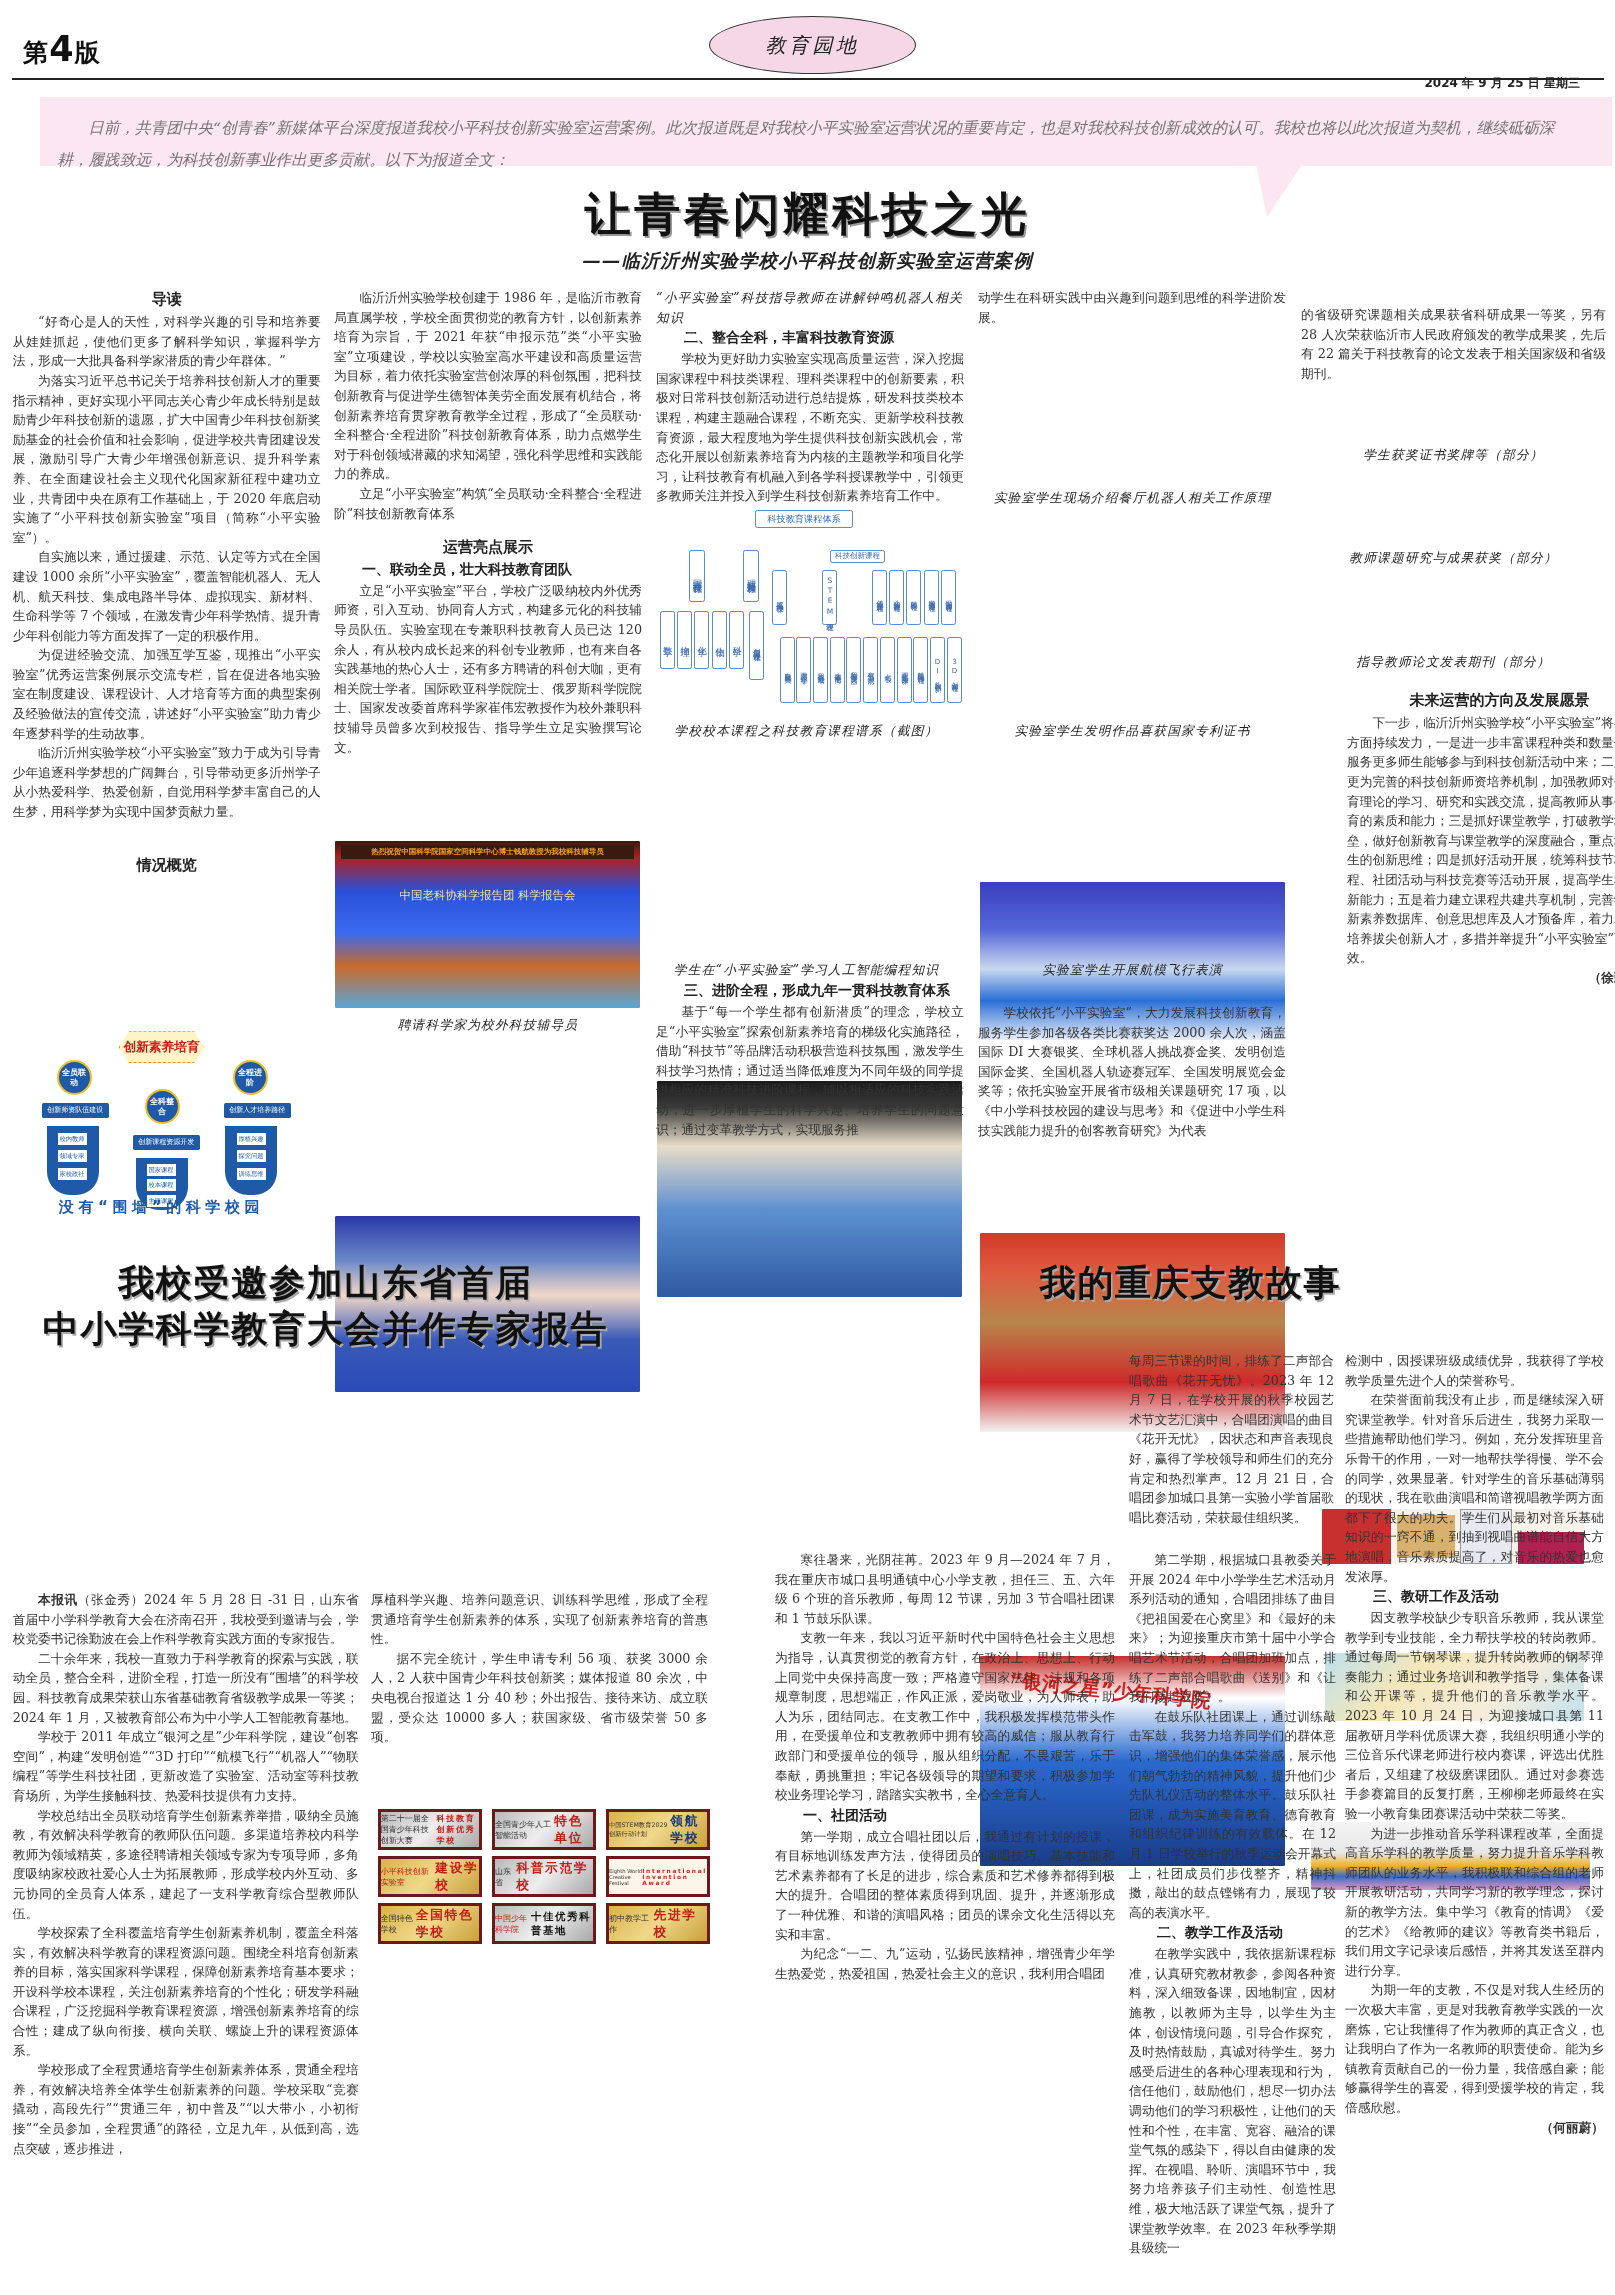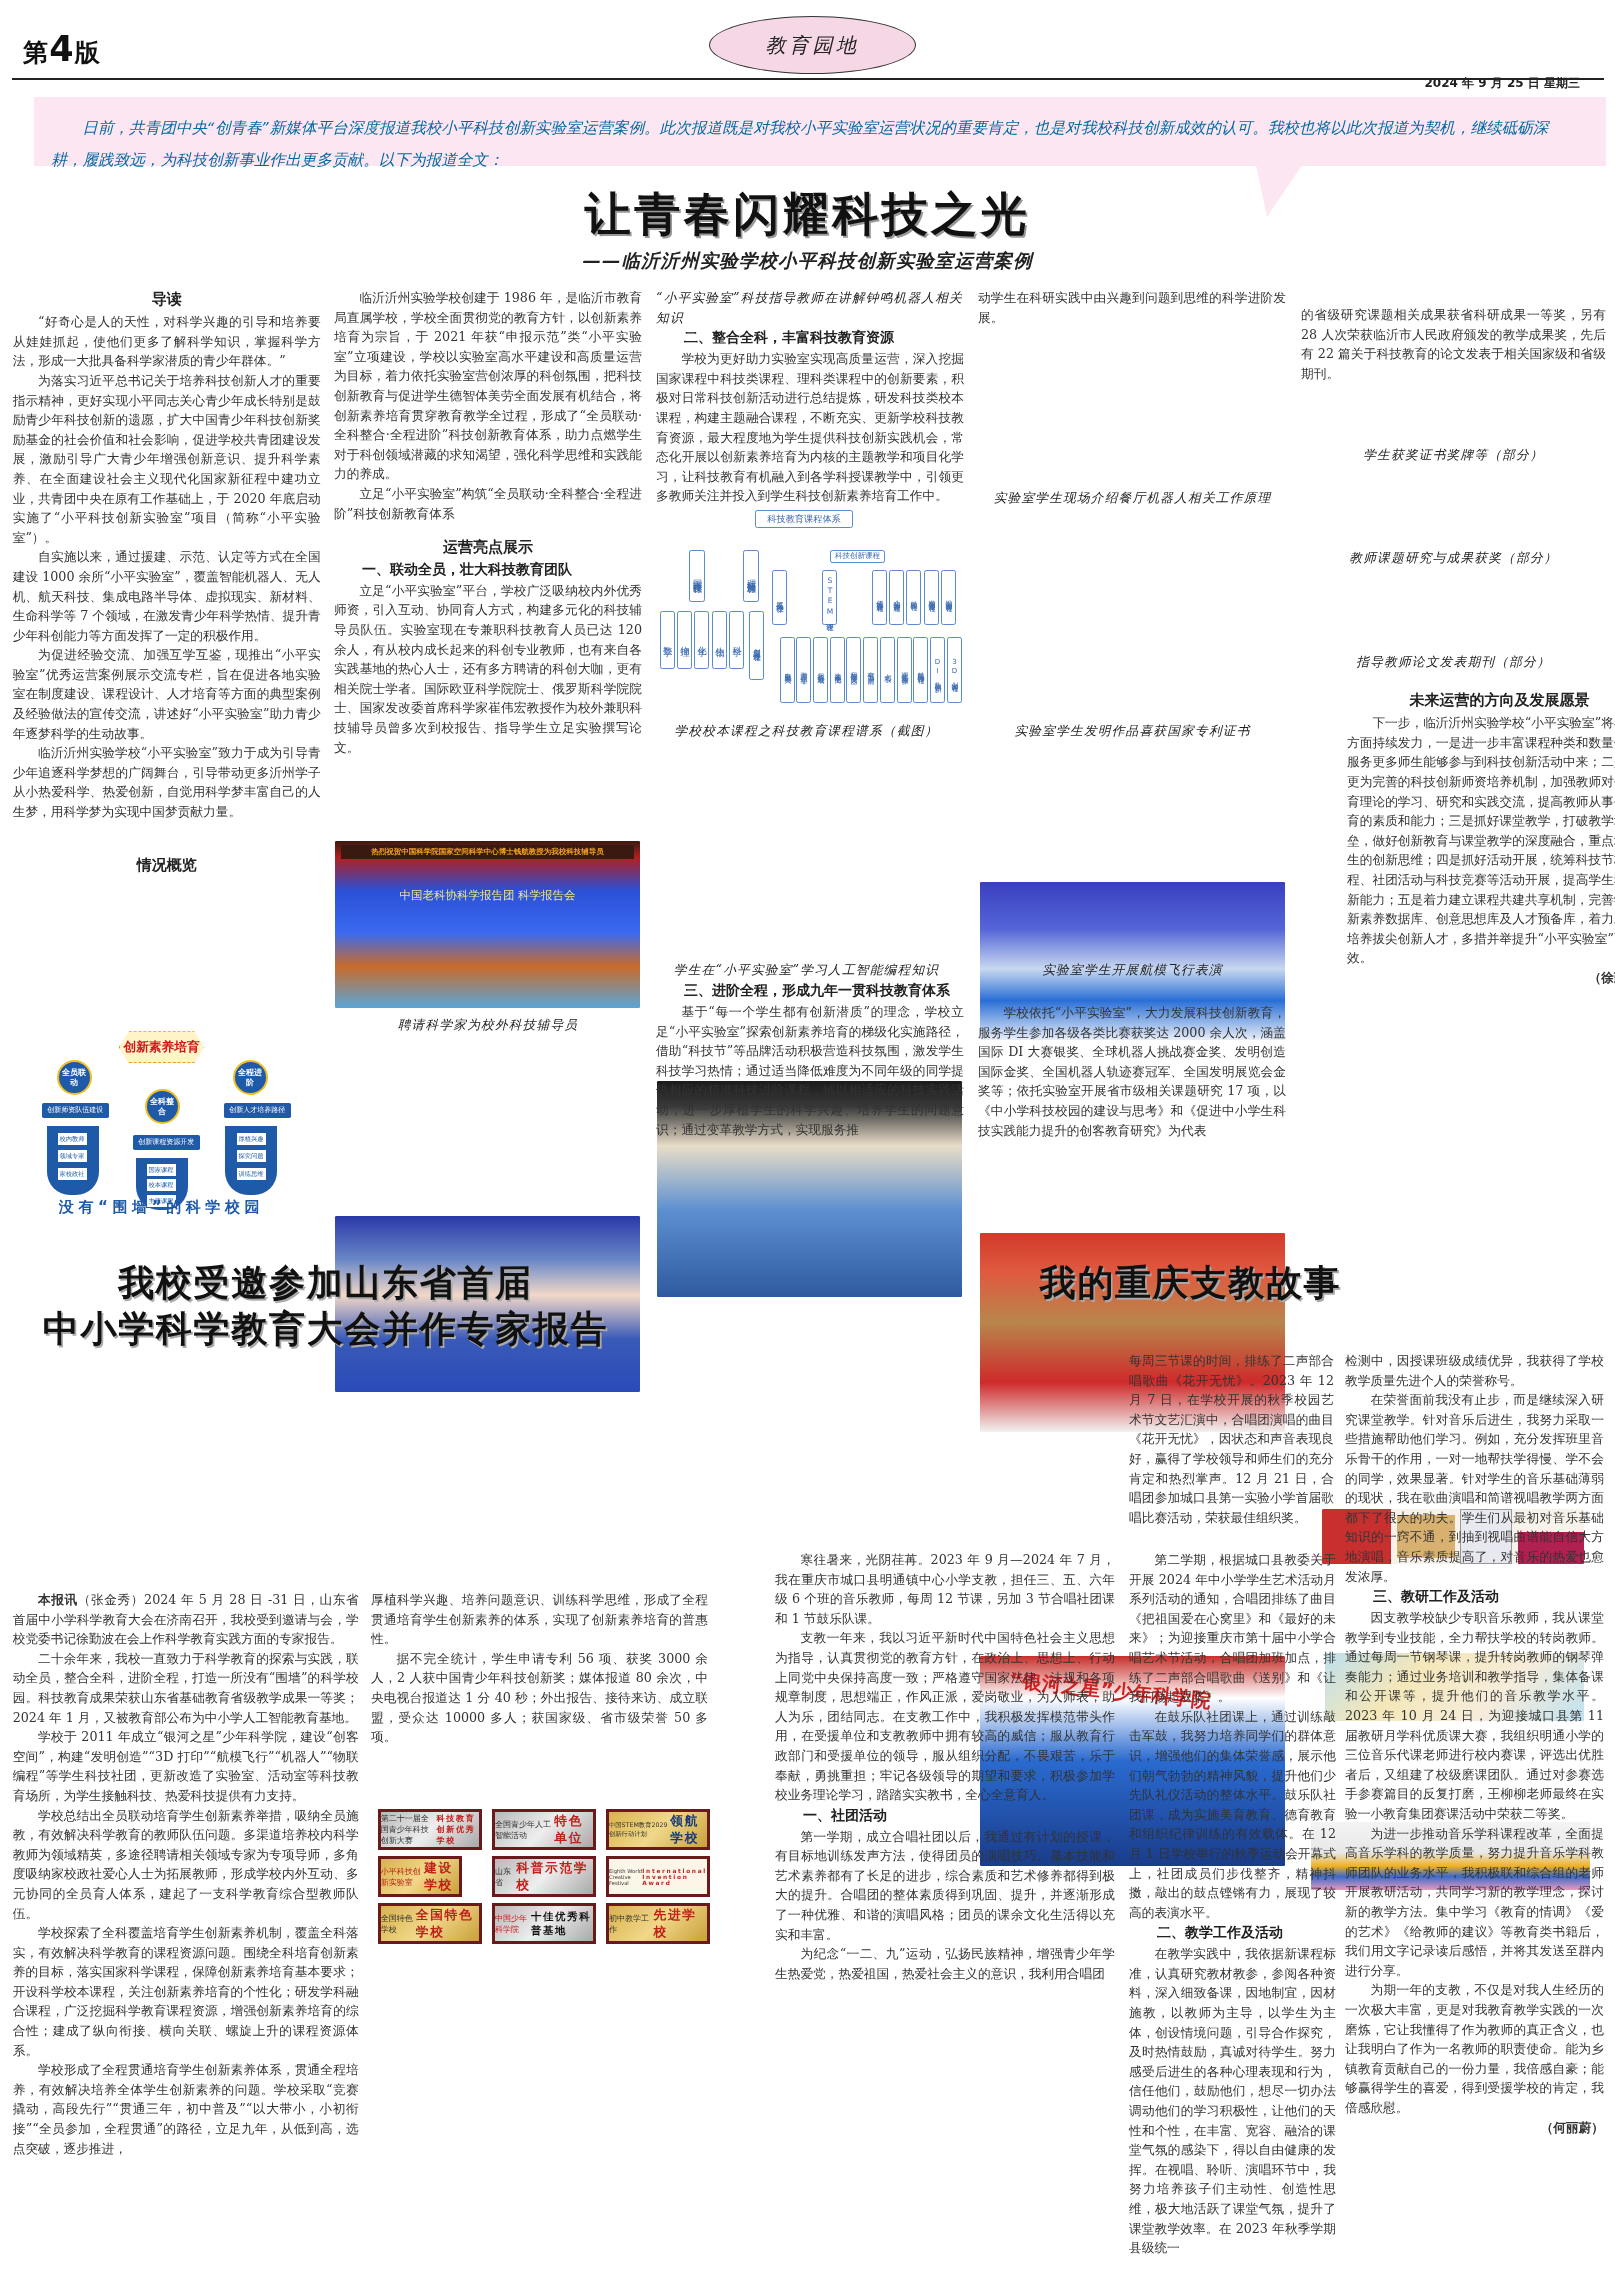--- a/index.html
+++ b/index.html
@@ -7,21 +7,21 @@
   body { font-family: "DejaVu Serif", "Liberation Serif", serif; color: #2a2a2a; position: relative; }
   .abs { position: absolute; }
 
   
   .page-no { left: 23px; top: 29px; font-family: "DejaVu Sans", sans-serif; font-size: 25px; font-weight: bold; letter-spacing: 1.2px; color:#111; }
   .page-no b { font-size: 35px; }
   .section-badge { left: 709px; top: 16px; width: 207px; height: 58px; border: 1.7px solid #333; border-radius: 50%; background: #f5d7e6; display: flex; align-items: center; justify-content: center; font-family: "DejaVu Serif", serif; font-style: italic; font-size: 20px; letter-spacing: 3.5px; color: #222; }
   .date { right: 35px; top: 35px; font-family: "DejaVu Sans", sans-serif; font-size: 12px; font-weight: bold; color:#222;margin-top:40px; }
   .rule { left: 11.5px; right: 11.5px; top: 78px; height: 2.3px; background: #222; }
 
-  .intro { left: 34px; top: 97px; width: 1572px; height: 69px; background: #fce6f1; padding: 15px 35px 0 17.3px; font-size: 15.6px; line-height: 32px; text-indent: 31px; color:#0369a1; font-style: italic; }
+  .intro { left: 40px; top: 97px; width: 1572px; height: 69px; background: #fce6f1; padding: 15px 35px 0 17.3px; font-size: 15.6px; line-height: 32px; text-indent: 31px; color:#737373; font-style: italic; }
   .intro-tail { left: 1256px; top: 165px; width: 0; height: 0; border-left: 11.5px solid transparent; border-right: 35px solid transparent; border-top: 52px solid #fce6f1; }
 
   .headline { left: 0; width: 1615px; text-align: center; font-family: "DejaVu Serif", serif; font-weight: bold; color:#111; }
   .h1 { top: 184px; font-size: 46px; letter-spacing: 3.5px; text-shadow: 1.7px 1.7px 0 #999; }
   .sub { top: 248px; font-size: 18.4px; color:#222; font-style: italic; letter-spacing: 1.2px; }
 
   .col { font-size: 12.7px; line-height: 19.6px; text-align: justify; color:#333; }
   .col p { text-indent: 2em; }
   .col h3 { text-align: center; font-family: Liberation Serif, serif; font-size: 15px; font-weight: bold; color:#222; margin: 2.3px 0; }
   .col h4 { font-family: "DejaVu Sans", sans-serif; font-size: 14px; font-weight: bold; color:#222; text-indent: 2em; margin: 1.2px 0; }
@@ -214,21 +214,21 @@
       <span class="t2" style="font-size:8px;">科技教育创新优秀学校</span>
     </div>
   <div class="plaque silver" style="left:120px; top:0; width:104px; height:41px;">
       <span class="t1">全国青少年人工智能活动</span>
       <span class="t2">特色单位</span>
     </div>
   <div class="plaque" style="left:234px; top:0; width:104px; height:41px;">
       <span class="t1" style="font-size:6.3px;">中国STEM教育2029创新行动计划</span>
       <span class="t2" style="color:#1a3a7a;">领航学校</span>
     </div>
-  <div class="plaque" style="left:5.8px; top:47px; width:84px; height:41px;">
+  <div class="plaque" style="left:5.8px; top:47px; width:104px; height:41px;">
       <span class="t1" style="color:#c0201a;">小平科技创新实验室</span>
       <span class="t2">建设学校</span>
     </div>
   <div class="plaque silver" style="left:120px; top:47px; width:104px; height:41px;">
       <span class="t1">山东省</span>
       <span class="t2">科普示范学校</span>
     </div>
   <div class="plaque" style="left:234px; top:47px; width:104px; height:41px; background:#fbf6e8;">
       <span class="t1" style="font-size:5.2px;">Eighth World Creative Festival</span>
       <span class="t2" style="font-size:5.8px;">International Invention Award</span>

